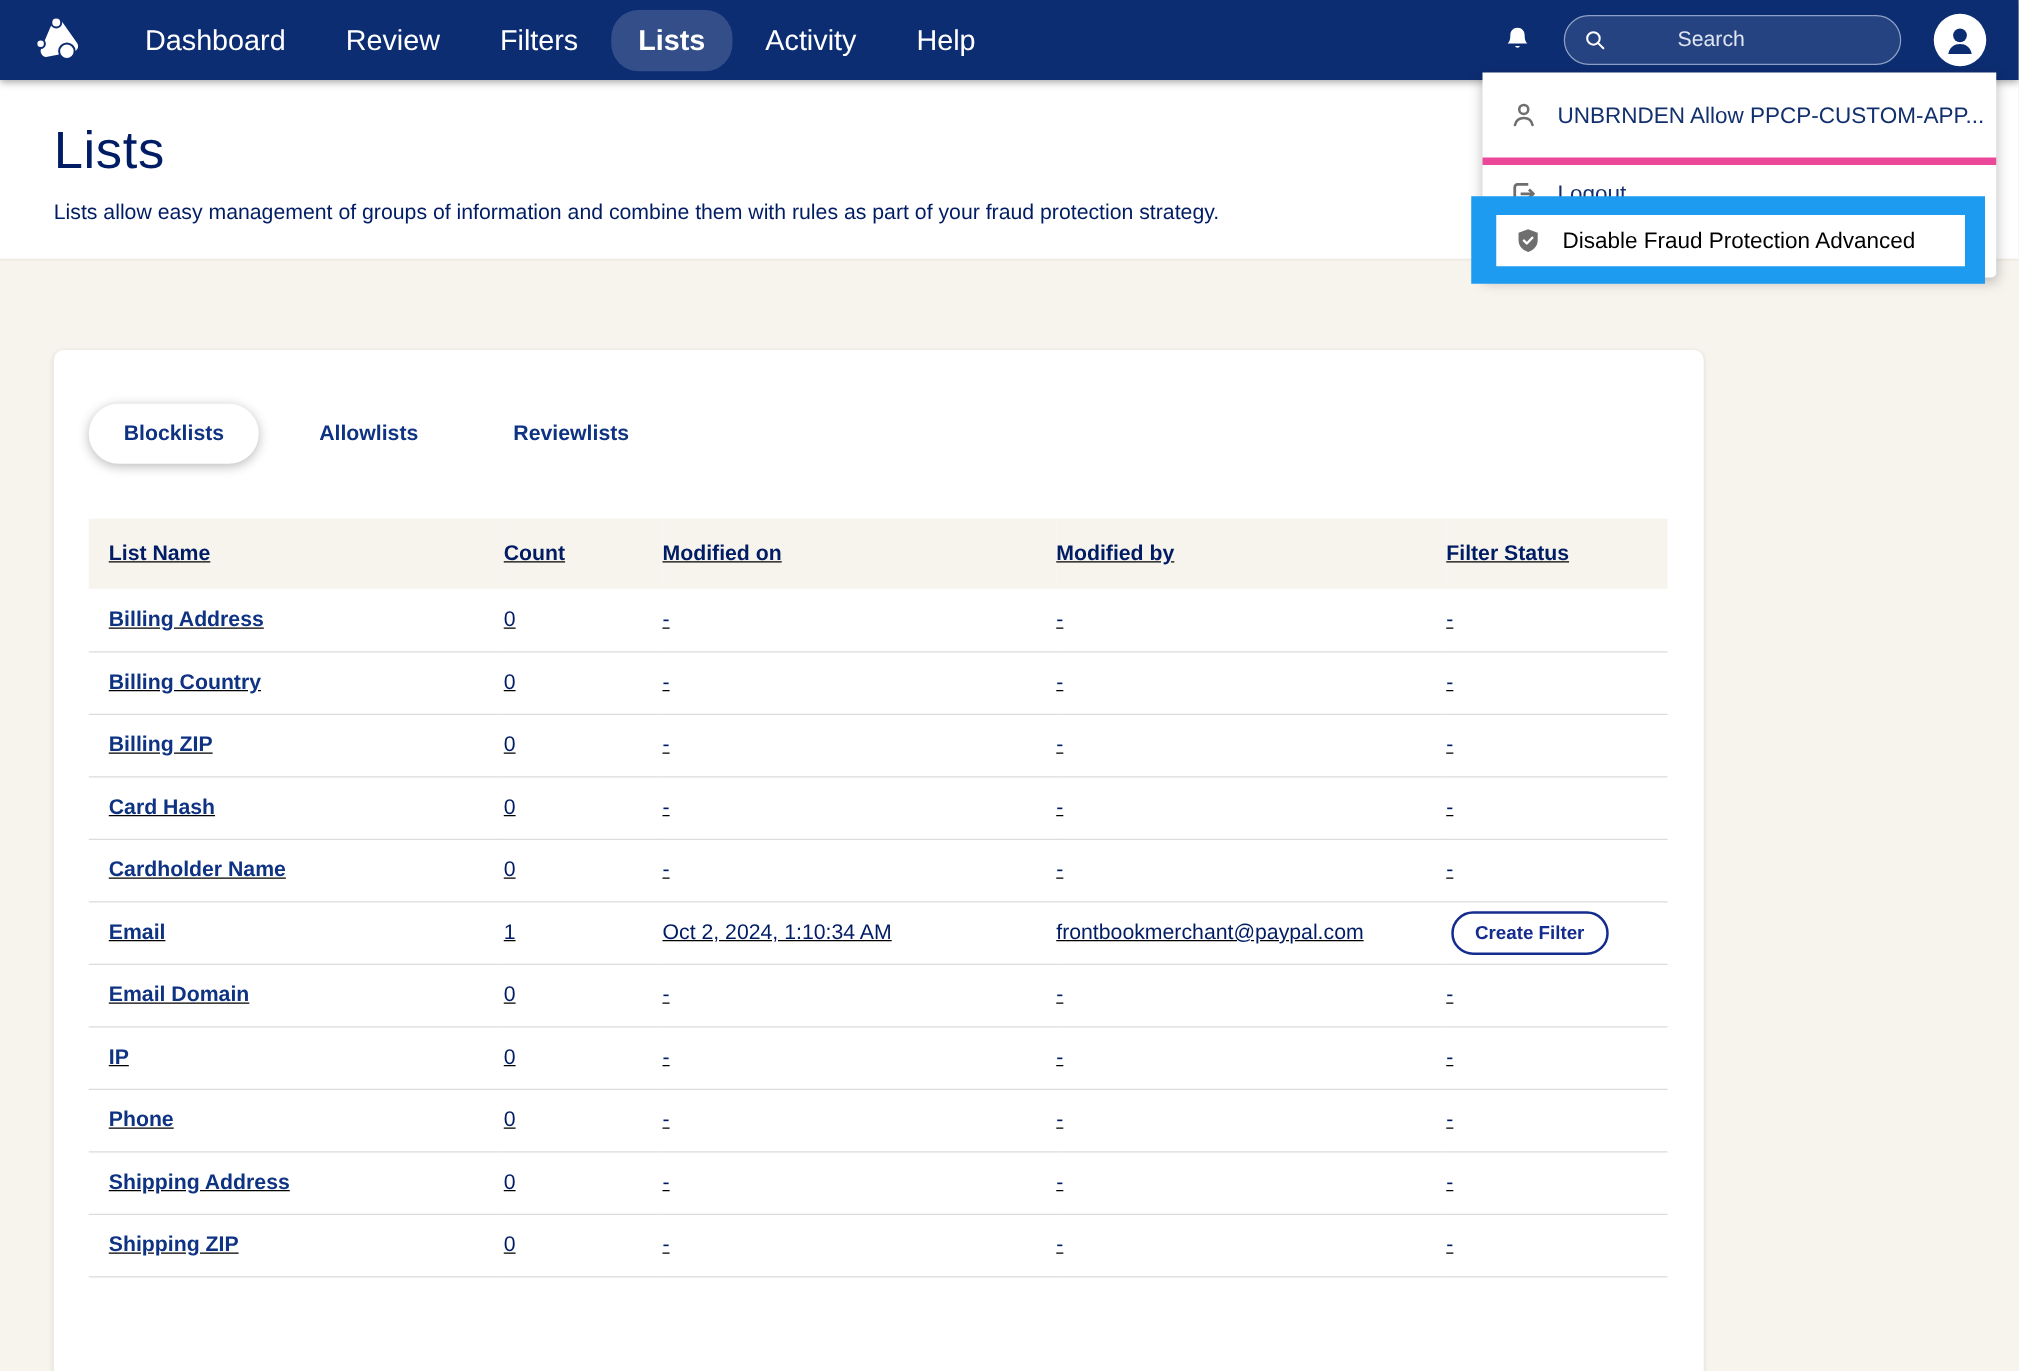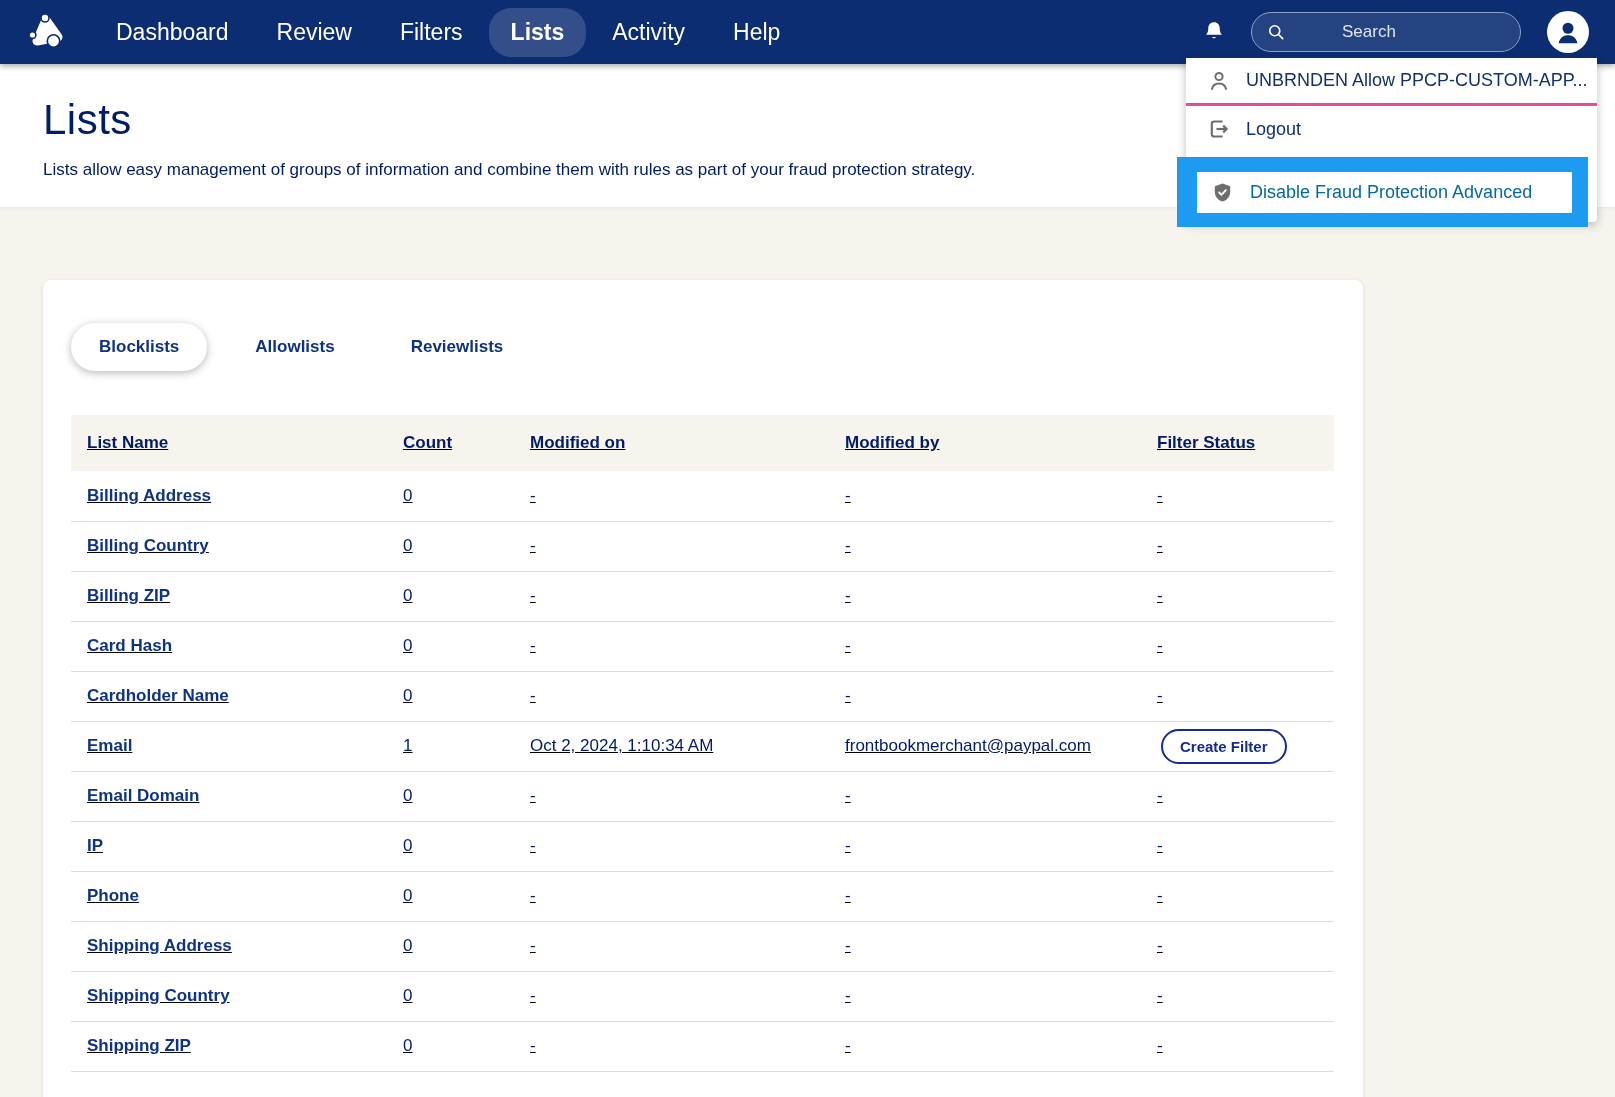--- a/index.html
+++ b/index.html
@@ -57,28 +57,28 @@
     font-size:15px; font-weight:bold; font-family:inherit; cursor:pointer;
     white-space:nowrap;text-align:center; }
 
   
   .dropdown { position:absolute; left:1186px; top:58px; width:411px; height:164px;
     background:#ffffff; border-radius:0 0 4px 4px;
     box-shadow:0 3px 10px rgba(0,0,0,.25); z-index:10; }
   .menu-item { display:flex; align-items:center; padding-left:21px; cursor:pointer; }
   .menu-item .mi-icon { width:24px; height:24px; margin-right:15px; flex:0 0 auto; }
   .menu-item .mi-label { font-size:18px; color:#12306e; white-space:nowrap; }
-  .mi-account { height:48px; border-bottom:3px solid #ec4899; }
+  .mi-account { height:74px; border-bottom:6px solid #ec4899; }
   .mi-logout { height:46px; }
   .annotation { position:absolute; left:-9px; top:99px; width:411px; height:70px;
     background:#1d9bf0; z-index:11; }
   .annotation-inner { position:absolute; left:20px; top:15px; right:16px; bottom:14px;
     background:#ffffff; display:flex; align-items:center; padding-left:14px; }
   .annotation-inner .mi-icon { width:23px; height:23px; margin-right:16px; }
-  .annotation-inner .mi-label { font-size:18px; color:#0369a1; white-space:nowrap; }
+  .annotation-inner .mi-label { font-size:18px; color:#000000; white-space:nowrap; }
 </style>
 </head>
 <body>
 
 <nav class="topnav">
   <svg class="logo" viewBox="0 0 40 40">
     <path d="M20 8 L32 25 L11 29 Z" fill="#ffffff" stroke="#ffffff" stroke-width="9" stroke-linejoin="round"></path>
     <circle cx="19" cy="6" r="4" fill="#ffffff" stroke="#0d2d73" stroke-width="1.6"></circle>
     <circle cx="6.5" cy="23" r="3.4" fill="#ffffff" stroke="#0d2d73" stroke-width="1.6"></circle>
     <circle cx="27.5" cy="29" r="6.2" fill="#ffffff" stroke="#0d2d73" stroke-width="1.6"></circle>
@@ -247,30 +247,20 @@
             <td class="name"><a>Shipping Address</a></td>
             <td>0</td>
             <td>-</td>
             <td>-</td>
             <td>
               <span>-</span>
               
             </td>
           </tr>
 
-          <tr class="data-row">
-            <td class="name"><a>Shipping Country</a></td>
-            <td>0</td>
-            <td>-</td>
-            <td>-</td>
-            <td>
-              <span>-</span>
-              
-            </td>
-          </tr>
 
           <tr class="data-row">
             <td class="name"><a>Shipping ZIP</a></td>
             <td>0</td>
             <td>-</td>
             <td>-</td>
             <td>
               <span>-</span>
               
             </td>

